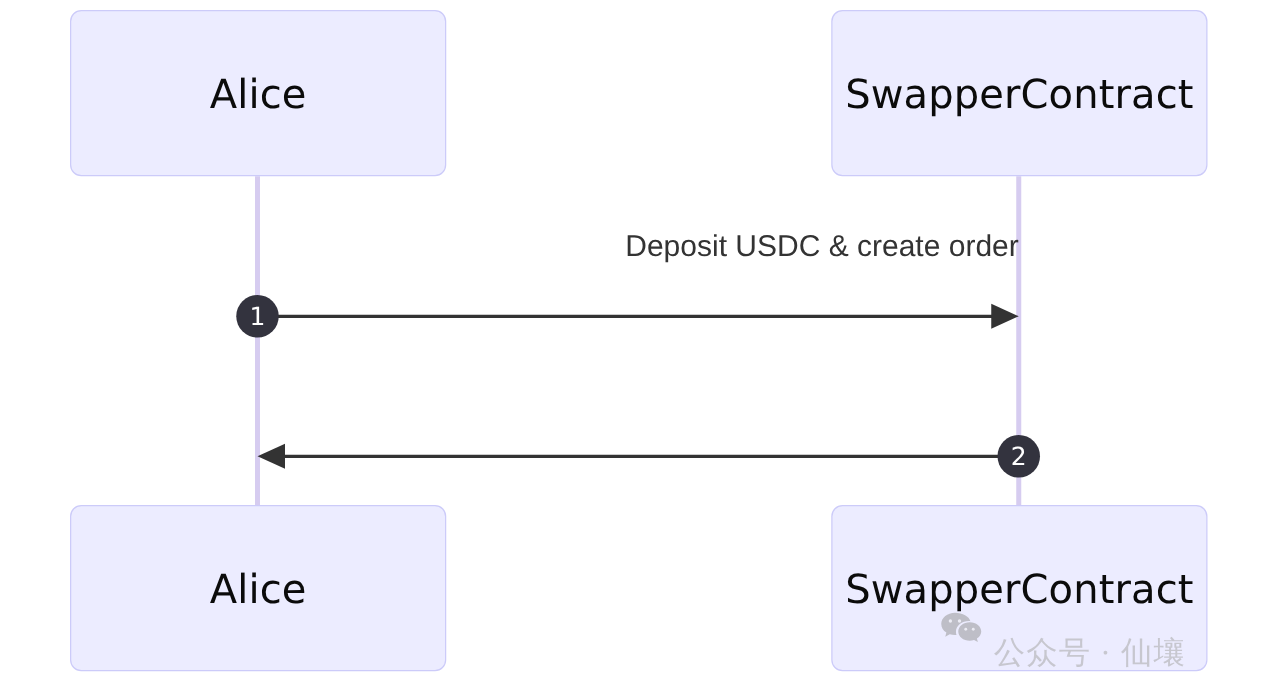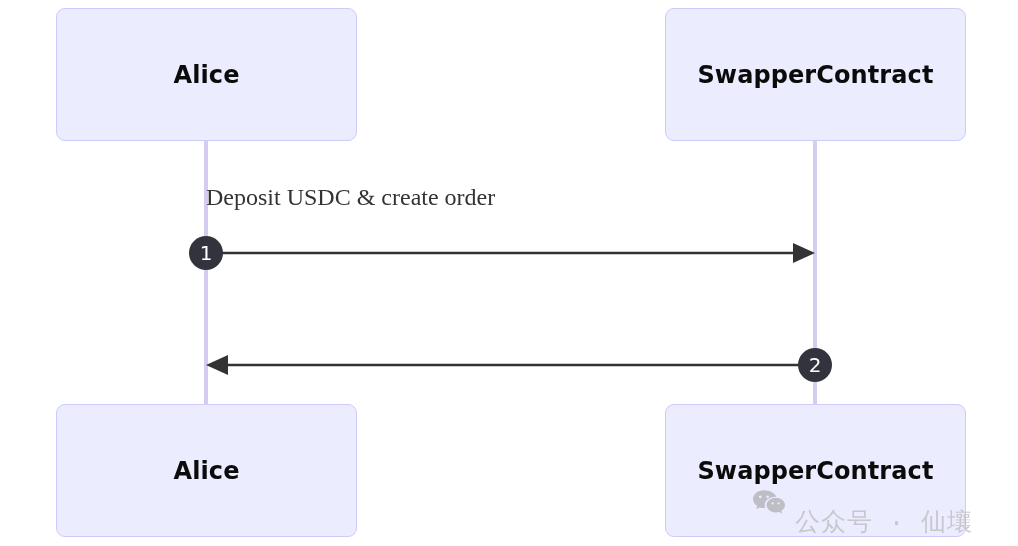--- a/index.html
+++ b/index.html
@@ -25,24 +25,24 @@
     box-sizing: border-box;
     background: #ECECFF;
     border: 1.6px solid #CCCBF9;
     border-radius: 9px;
     display: flex;
     align-items: center;
     justify-content: center;
     z-index: 3;
   }
   .participant-label {
-    font-size: 24px;
+    font-size: 32px;
     color: #0b0b0b;
     font-family: "DejaVu Sans", "Liberation Sans", sans-serif;
-    font-weight: 700;
+    font-weight: 400;
     letter-spacing: 0.1px;
     white-space: nowrap;
   }
 
   #box-alice-top    { left: 56px;  top: 8px;   width: 301px; height: 133px; }
   #box-swapper-top  { left: 665px; top: 8px;   width: 301px; height: 133px; }
   #box-alice-bottom { left: 56px;  top: 404px; width: 301px; height: 133px; }
   #box-swapper-bottom { left: 665px; top: 404px; width: 301px; height: 133px; }
 
   
@@ -55,23 +55,23 @@
     height: 263px;
   }
   #lifeline-alice   { left: 204px; }
   #lifeline-swapper { left: 813px; }
 
   
   .message-label {
     position: absolute;
     font-size: 24px;
     color: #333333;
-    font-family: Liberation Serif, serif;
+    font-family: Liberation Sans, sans-serif;
     white-space: nowrap;
-    text-align: left;
+    text-align: right;
     z-index: 4;
   }
   #label-msg-1 { left: 206px; top: 184px; width: 609px; }
   #label-msg-2 { left: 206px; top: 296px; width: 609px; }
 
   .message-arrow-svg {
     position: absolute;
     left: 0;
     top: 0;
     width: 1018px;
@@ -106,21 +106,21 @@
     height: 34px;
     display: flex;
     align-items: center;
     gap: 9px;
     z-index: 8;
     opacity: 0.72;
   }
   #watermark-text {
     font-size: 25px;
     color: #b9b9bd;
-    font-family: Liberation Mono, monospace;
+    font-family: Liberation Serif, serif;
     white-space: nowrap;
     letter-spacing: 1px;
     margin-top: 37px;
   }
   .wechat-glyph { display: block; }
 </style>
 </head>
 <body>
 
 <div id="diagram-root">

